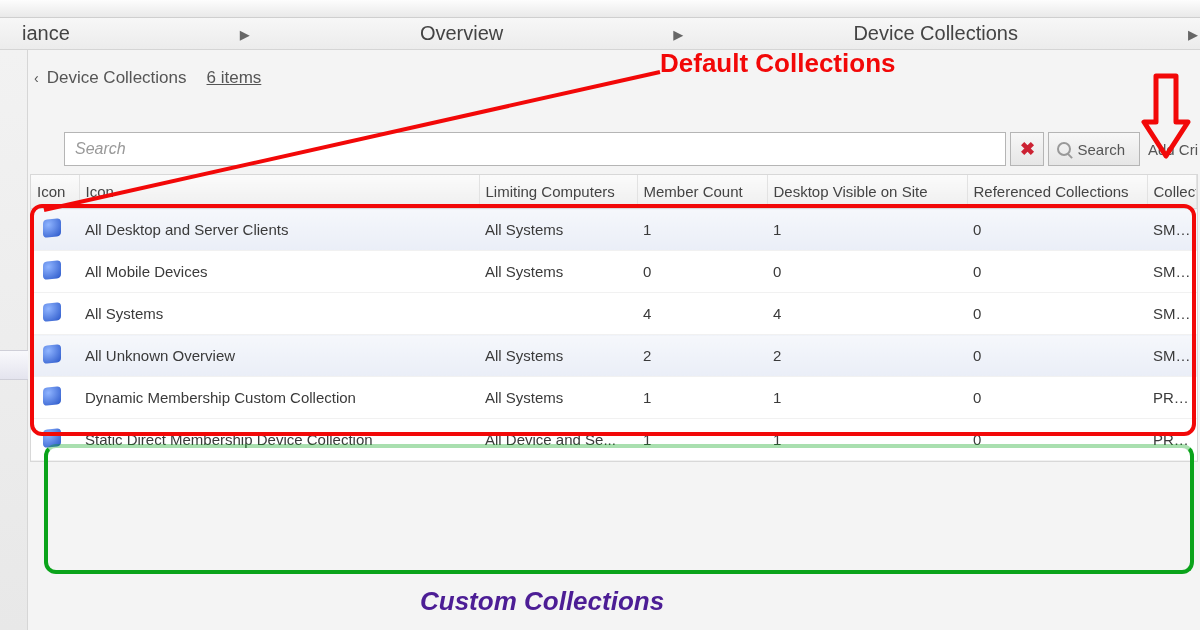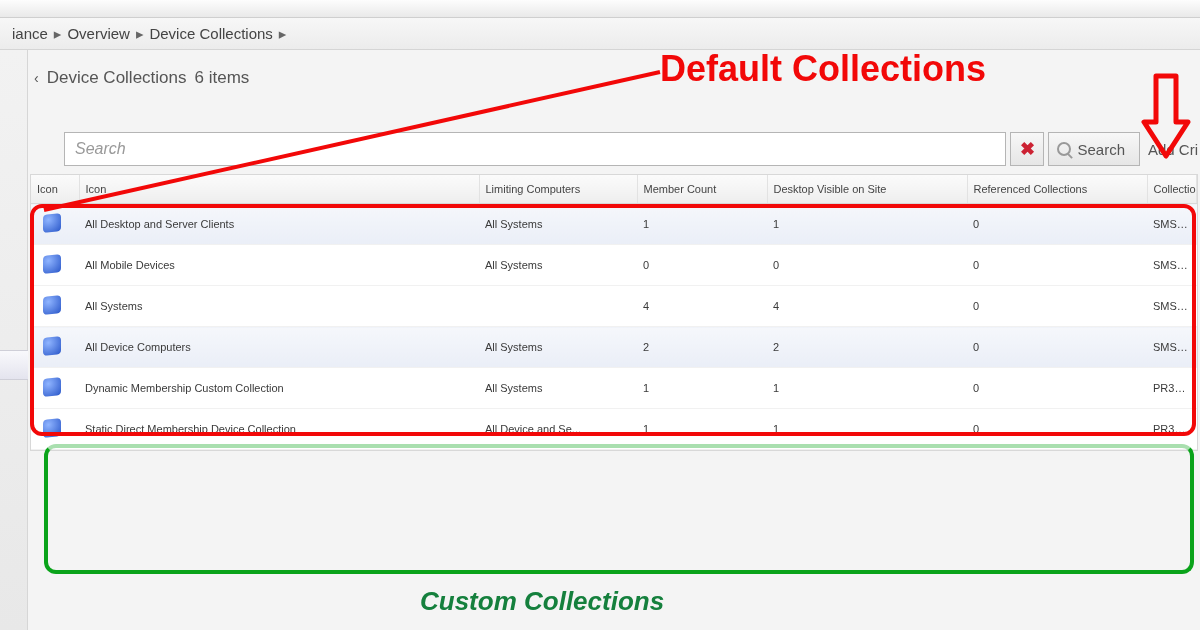--- a/index.html
+++ b/index.html
@@ -17,23 +17,24 @@
     height: 18px;
     background: linear-gradient(#fdfdfd, #e9e9e9);
     border-bottom: 1px solid #cfcfcf;
   }
   .breadcrumb-bar {
     height: 32px;
     background: linear-gradient(#f7f7f7, #ececec);
     border-bottom: 1px solid #d5d5d5;
     display: flex;
     align-items: center;
-    padding-left: 8px;
-    font-size: 15px;
+    padding-left: 18px;
+    font-size: 20px;
     color: #444;
+    justify-content: space-between;
   }
   .breadcrumb-bar .crumb { padding: 0 4px; }
   .breadcrumb-bar .sep { color: #666; padding: 0 2px; }
   .app-body {
     display: flex;
     height: calc(100% - 50px);
   }
   .left-gutter {
     width: 28px;
     background: linear-gradient(#f2f2f2, #e8e8e8);
@@ -63,21 +64,21 @@
     padding: 18px 0 12px 6px;
     color: #555;
     font-size: 17px;
   }
   .header-caret {
     font-size: 14px;
     color: #555;
     margin-right: 8px;
   }
   .header-title { font-weight: 400; }
-  .header-count { font-weight: 400; margin-left: 8px; }
+  .header-count { font-weight: 400; margin-left: 20px; text-decoration: underline; }
   .search-row {
     display: flex;
     align-items: stretch;
     padding: 0 2px 8px 36px;
     gap: 4px;
     margin-top: 32px;
   }
   .search-input {
     flex: 1;
     border: 1px solid #b5b5b5;
@@ -135,21 +136,21 @@
   }
   .table-wrap {
     margin: 0 2px 0 2px;
     background: #fff;
     border: 1px solid #d8d8d8;
   }
   table {
     width: 100%;
     border-collapse: collapse;
     table-layout: fixed;
-    font-size: 11px;
+    font-size: 15px;
   }
   thead th {
     text-align: left;
     font-weight: 400;
     padding: 8px 6px;
     background: linear-gradient(#fbfbfb, #eeeeee);
     border-right: 1px solid #e2e2e2;
     border-bottom: 1px solid #d8d8d8;
     color: #444;
     white-space: nowrap;
@@ -180,26 +181,26 @@
     border-radius: 4px;
     transform: skewY(-6deg);
     margin-left: 6px;
   }
   
   .anno { position: absolute; pointer-events: none; }
   .anno.default-label {
     left: 660px; top: 48px;
     color: #f20808;
     font-weight: 800;
-    font-size: 36px;
+    font-size: 26px;
     font-style: normal;
   }
   .anno.custom-label {
     left: 420px; top: 586px;
-    color: #15803d;
+    color: #4c1d95;
     font-weight: 800;
     font-style: italic;
     font-size: 26px;
   }
   .red-box {
     position: absolute;
     left: 30px; top: 204px;
     width: 1166px; height: 232px;
     border: 4px solid #f20808;
     border-radius: 12px;
@@ -312,21 +313,21 @@
               <td><span class="coll-icon"></span></td>
               <td>All Systems</td>
               <td></td>
               <td>4</td>
               <td>4</td>
               <td>0</td>
               <td>SMS00001</td>
             </tr>
             <tr class="sel">
               <td><span class="coll-icon"></span></td>
-              <td>All Device Computers</td>
+              <td>All Unknown Overview</td>
               <td>All Systems</td>
               <td>2</td>
               <td>2</td>
               <td>0</td>
               <td>SMS000US</td>
             </tr>
             <tr>
               <td><span class="coll-icon"></span></td>
               <td>Dynamic Membership Custom Collection</td>
               <td>All Systems</td>

